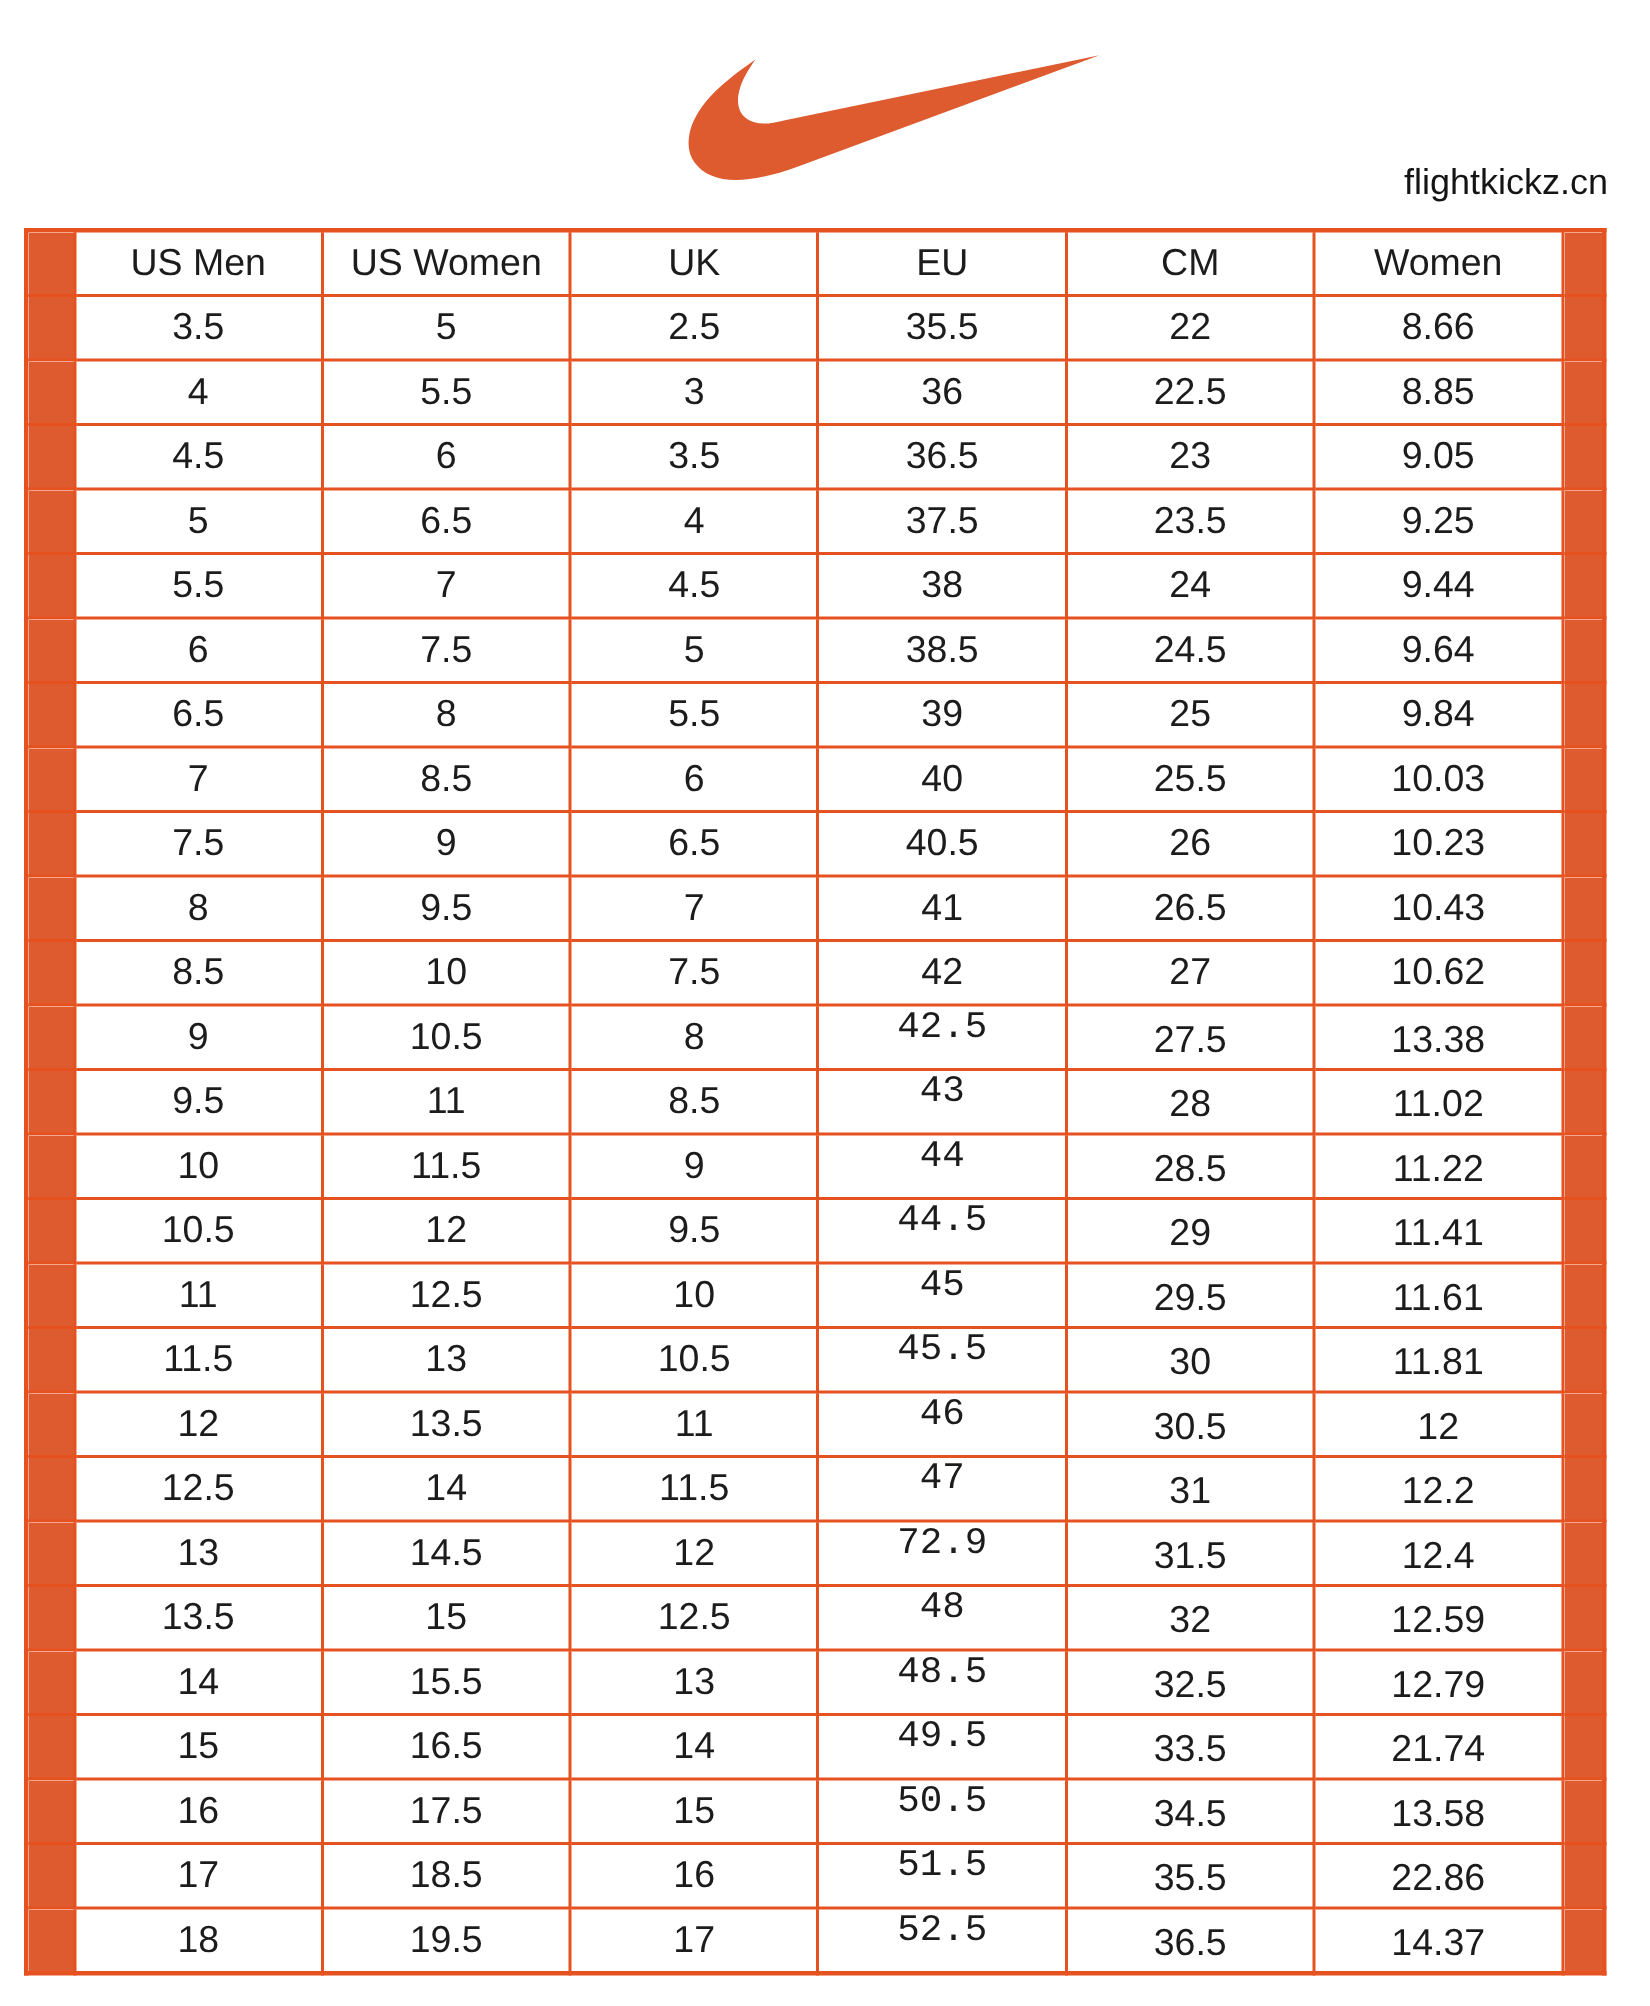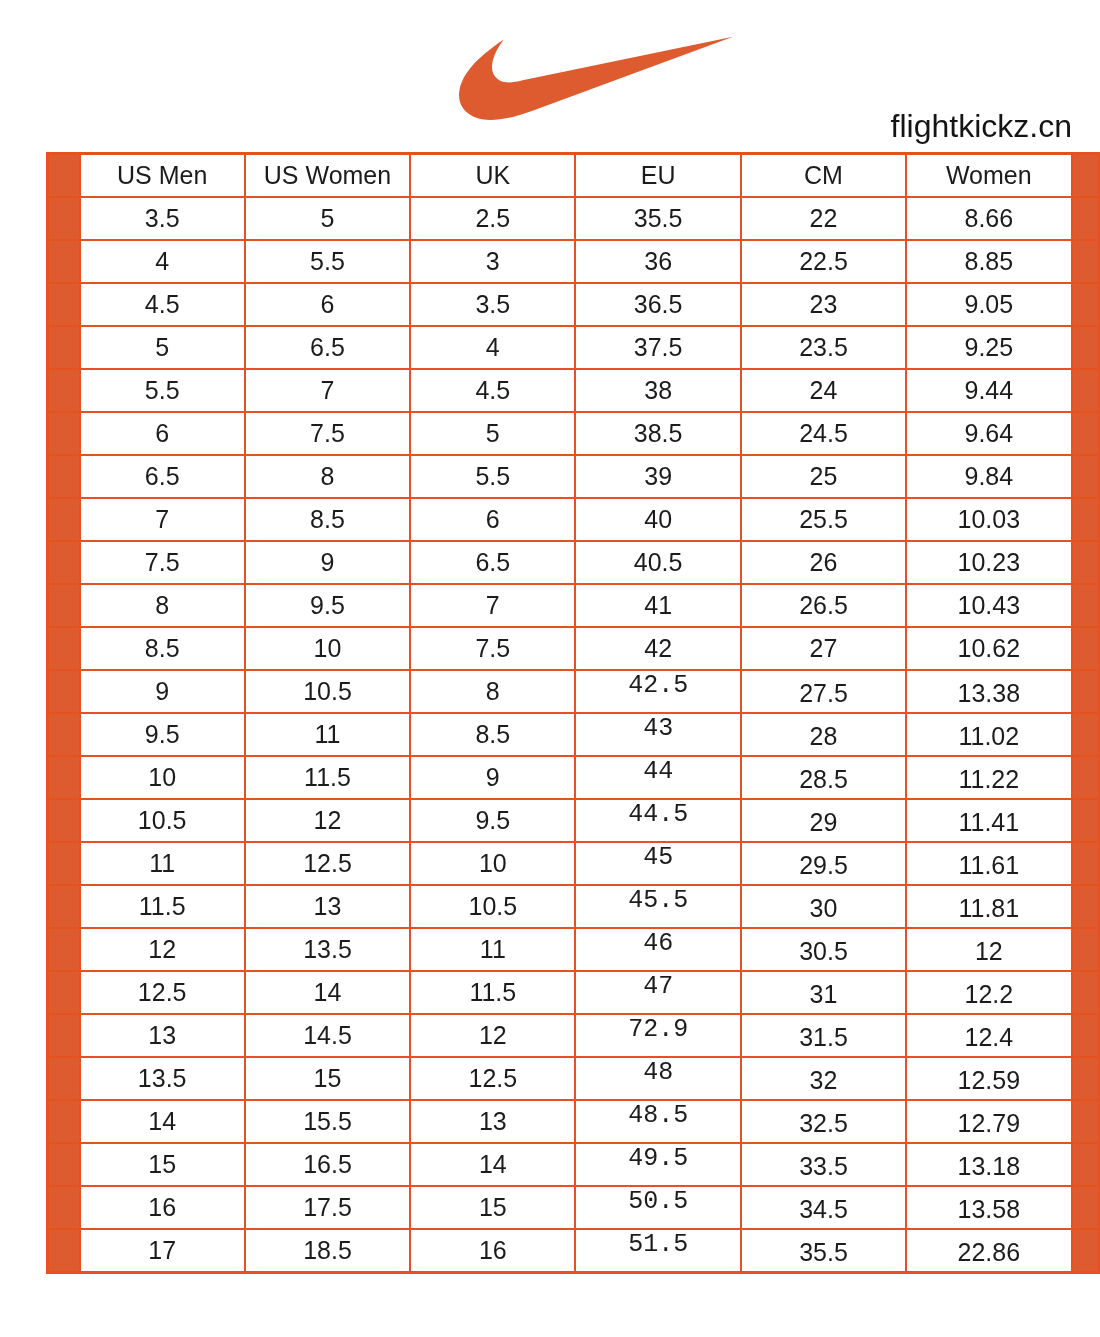--- a/index.html
+++ b/index.html
@@ -11,23 +11,23 @@
   body{
     width:1100px;height:1337px;position:relative;
     font-family:"Liberation Sans", sans-serif;
     color:var(--text);
   }
   .header{position:relative;height:152px;}
   .swoosh{position:absolute;left:455px;top:28px;width:278px;height:92px;}
   .swoosh svg{display:block;width:100%;height:100%;}
   .site-label{
     position:absolute;right:28px;top:108px;
-    font-size:32px;letter-spacing:0px;color:#141414;
-  }
-  .chart-wrap{margin-left:46px;width:1055px;}
+    font-size:24px;letter-spacing:0px;color:#141414;
+  }
+  .chart-wrap{margin-left:16px;width:1055px;}
   table.size-table{
     border-collapse:collapse;table-layout:fixed;width:1055px;
     border:3px solid var(--border);
   }
   table.size-table col.bar-left{width:32px;}
   table.size-table col.bar-right{width:28px;}
   th,td{
     border:2px solid var(--border);
     height:41px;padding:0;margin:0;
     text-align:center;vertical-align:middle;
@@ -295,21 +295,21 @@
           <td><span class="sink">12.79</span></td>
           <td class="bar"></td>
         </tr>
         <tr class="data-row">
           <td class="bar"></td>
           <td><span>15</span></td>
           <td><span>16.5</span></td>
           <td><span>14</span></td>
           <td><span class="raise">49.5</span></td>
           <td><span class="sink">33.5</span></td>
-          <td><span class="sink">13.18</span></td>
+          <td><span class="sink">21.74</span></td>
           <td class="bar"></td>
         </tr>
         <tr class="data-row">
           <td class="bar"></td>
           <td><span>16</span></td>
           <td><span>17.5</span></td>
           <td><span>15</span></td>
           <td><span class="raise">50.5</span></td>
           <td><span class="sink">34.5</span></td>
           <td><span class="sink">13.58</span></td>
@@ -318,15 +318,25 @@
         <tr class="data-row">
           <td class="bar"></td>
           <td><span>17</span></td>
           <td><span>18.5</span></td>
           <td><span>16</span></td>
           <td><span class="raise">51.5</span></td>
           <td><span class="sink">35.5</span></td>
           <td><span class="sink">22.86</span></td>
           <td class="bar"></td>
         </tr>
+        <tr class="data-row">
+          <td class="bar"></td>
+          <td><span>18</span></td>
+          <td><span>19.5</span></td>
+          <td><span>17</span></td>
+          <td><span class="raise">52.5</span></td>
+          <td><span class="sink">36.5</span></td>
+          <td><span class="sink">14.37</span></td>
+          <td class="bar"></td>
+        </tr>
       </tbody>
   </table>
 </div>
 
 </body></html>

